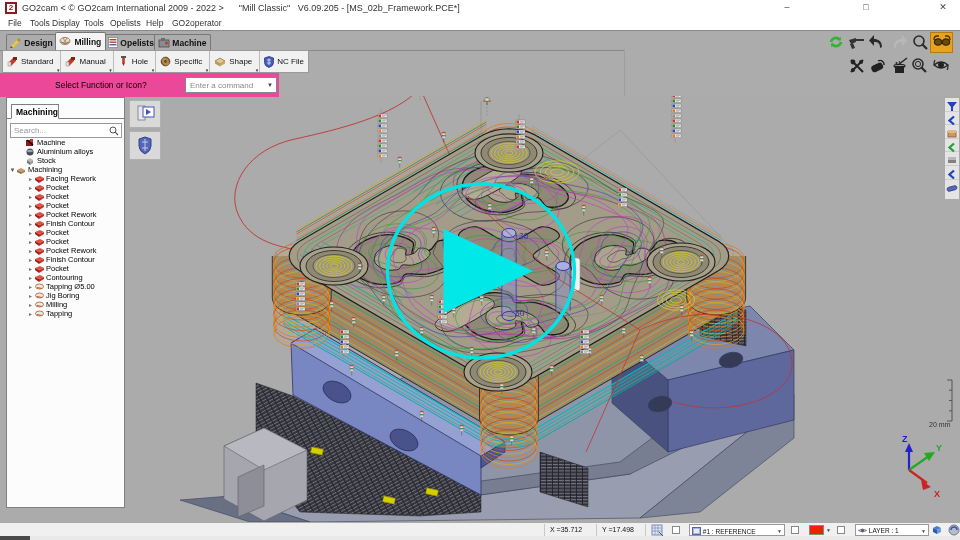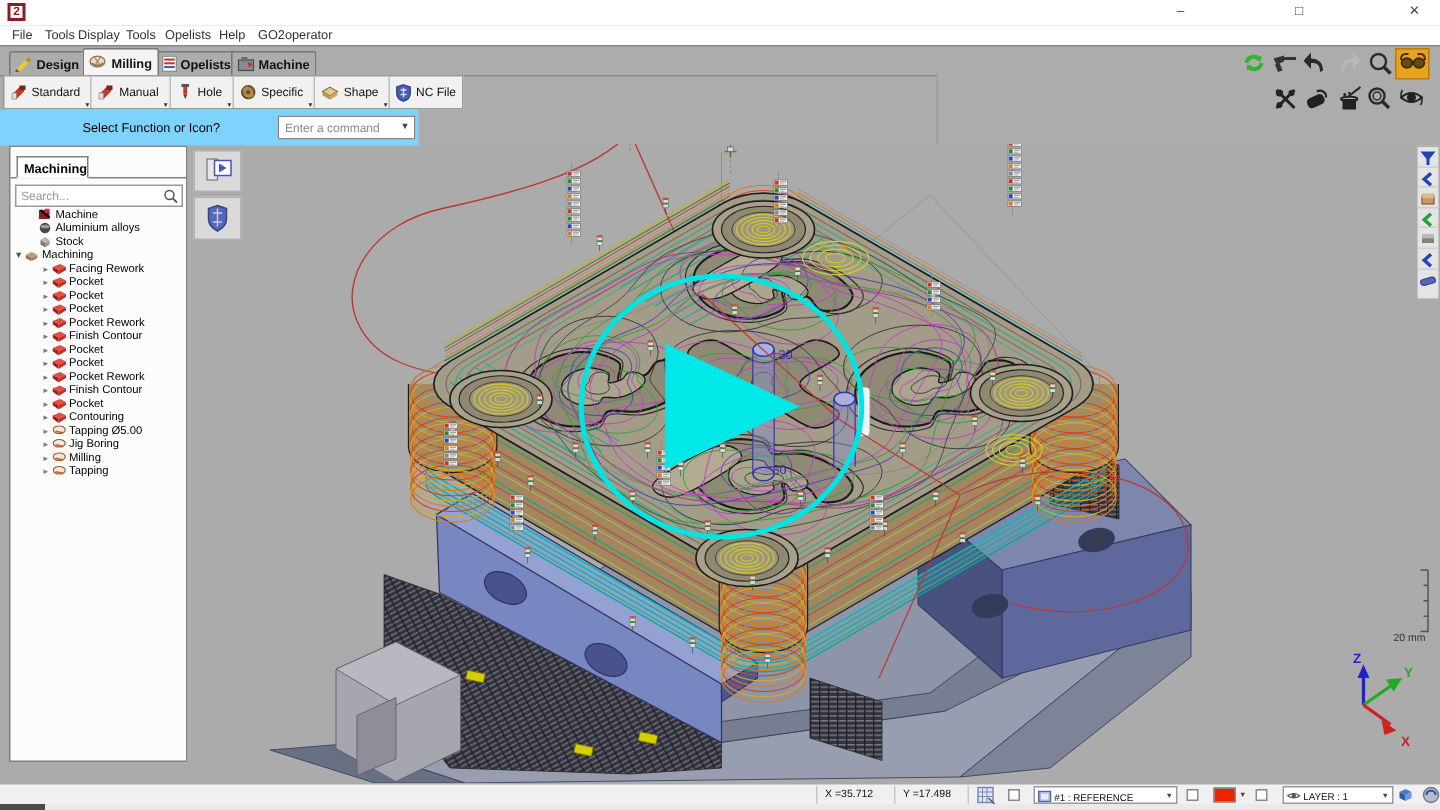--- a/index.html
+++ b/index.html
@@ -13,21 +13,21 @@
 #ribbon { left:0; top:30px; width:960px; height:66px; background:#acacac; border-top:1px solid #8a8a8a;padding-left:15px; }
 .tab { position:absolute; top:3px; height:16px; line-height:14px; background:#acacac; border:1px solid #777; border-bottom:none; border-radius:2px 2px 0 0; font-size:8.5px; font-weight:bold; color:#111; white-space:nowrap; padding:1px 4px 0 3px; }
 .tab svg { vertical-align:-2px; }
 .tab.active { background:#f4f4f4; top:1px; height:18px; line-height:16px; z-index:3; }
 #tabrow { position:absolute; left:0; top:0; width:960px; height:19px; }
 #tabline { position:absolute; left:0; top:19px; width:625px; border-top:1px solid #888; }
 #toolbar { position:absolute; left:2px; top:19px; width:307px; height:23px; background:#f1f1f1; border:1px solid #999; display:flex; }
 .tbtn { position:relative; height:100%; border-right:1px solid #bbb; font-size:8px; color:#111; display:flex; align-items:center; padding:0 7px 0 4px; white-space:nowrap; }
 .tbtn svg { margin-right:3px; }
 .tbtn .drop { position:absolute; right:1px; bottom:-1px; font-size:5px; color:#333; }
-.selbar { position:absolute; left:0px; top:42px; width:279px; height:24px; background:#7dd3fc; }
+.selbar { position:absolute; left:0px; top:42px; width:279px; height:24px; background:#ec4899; }
 .selbar .lab { position:absolute; left:55px; top:7px; font-size:8.5px; color:#000; }
 .combo { position:absolute; left:185px; top:4px; width:92px; height:16px; background:#fff; border:1px solid #888; font-size:8px; color:#888; padding:3px 0 0 4px; }
 .combo .chev { position:absolute; right:3px; top:4px; font-size:6px; color:#444; }
 #panel { left:6px; top:97px; width:119px; height:411px; background:#fcfcfc; border:1px solid #808080; }
 #ptab { position:absolute; left:4px; top:6px; width:48px; height:15px; background:#fff; border:1px solid #808080; border-bottom:1px solid #fff; font-size:8.5px; font-weight:bold; padding:2px 0 0 4px; z-index:2; }
 #ptabline { position:absolute; left:0; top:20px; width:100%; border-top:1px solid #808080; }
 #psearch { position:absolute; left:3px; top:25px; width:112px; height:15px; border:1px solid #999; background:#fff; font-size:8px; color:#999; padding:2px 0 0 3px; }
 #psearch svg { position:absolute; right:2px; top:2px; }
 #ptree { position:absolute; left:0; top:40px; width:118px; }
 .ti { height:9px; font-size:7.5px; color:#000; white-space:nowrap; display:flex; align-items:center; }
@@ -847,20 +847,21 @@
 <path d="M931,487 L921,480 L923,490 Z" fill="#cc2222"></path>
 <text x="902" y="442" font-size="9" font-weight="bold" fill="#2222cc" font-family="Liberation Sans, sans-serif">Z</text>
 <text x="936" y="451" font-size="9" font-weight="bold" fill="#22aa22" font-family="Liberation Sans, sans-serif">Y</text>
 <text x="934" y="497" font-size="9" font-weight="bold" fill="#cc2222" font-family="Liberation Sans, sans-serif">X</text>
 <ellipse cx="481" cy="271" rx="93.5" ry="87" fill="none" stroke="#00e4e4" stroke-width="3.4"></ellipse>
 <path d="M443.5,229 L443.5,313 L533,271 Z" fill="#00e8e8"></path>
 </svg>
 
 <div class="abs" id="titlebar">
  <div class="logo">2</div>
+ <div class="ttext">GO2cam &lt; © GO2cam International 2009 - 2022 &gt;&nbsp;&nbsp;&nbsp;&nbsp;&nbsp;&nbsp;"Mill Classic"&nbsp;&nbsp;&nbsp;V6.09.205 - [MS_02b_Framework.PCE*]</div>
  <div class="winbtn" style="left:772px">–</div>
  <div class="winbtn" style="left:851px">□</div>
  <div class="winbtn" style="left:928px">✕</div>
 </div>
 
 <div class="abs" id="menubar">
  <span style="left:8px">File</span>
       <span style="left:30px">Tools</span>
       <span style="left:52px">Display</span>
  <span style="left:84px">Tools</span>

